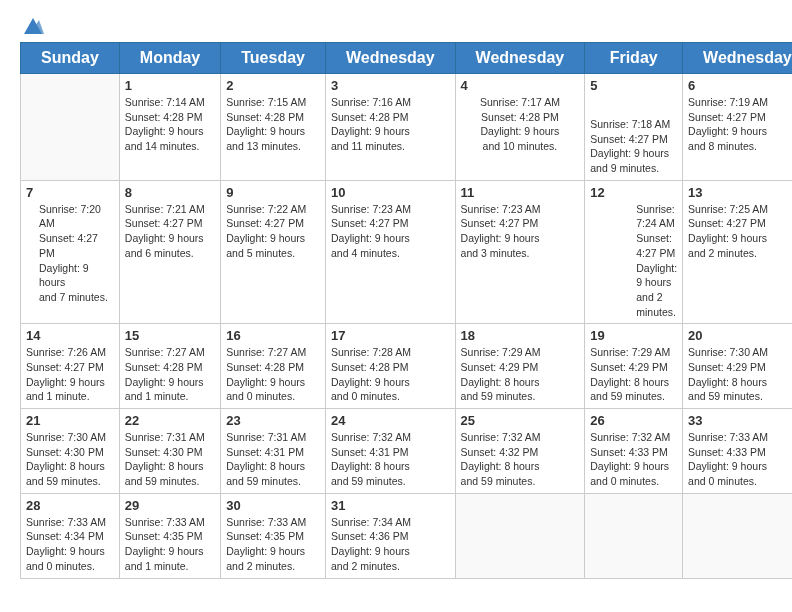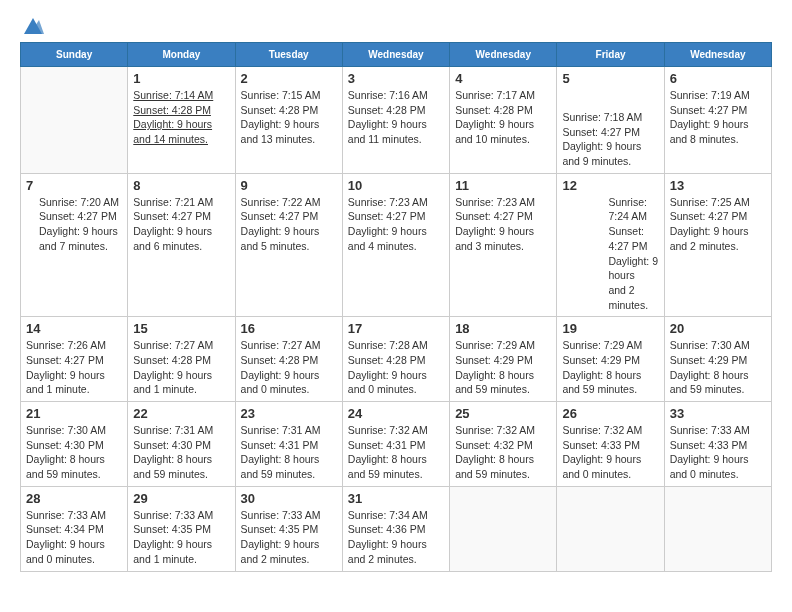--- a/index.html
+++ b/index.html
@@ -47,24 +47,24 @@
       color: #555;
     }
     .calendar {
       width: 100%;
       border-collapse: collapse;
       border: 1px solid #ccc;
     }
     .calendar th {
       background: #3a7fc1;
       color: #fff;
-      font-size: 10px;
+      font-size: 16px;
       font-weight: bold;
       text-align: center;
-      padding: 6px 4px;
+      padding: 6px 20px;
       border: 1px solid #2a6fa0;
     }
     .calendar td {
       border: 1px solid #ccc;
       vertical-align: top;
       padding: 4px 5px;
       width: calc(100% / 7);
       min-height: 80px;
       font-size: 11px;
       color: #333;
@@ -116,42 +116,42 @@
         <th>Wednesday</th>
         <th>Friday</th>
         <th>Wednesday</th>
       </tr>
   </thead>
   <tbody id="calendar-body">
   <tr>
         <td class="empty"></td>
         <td>
           <span class="day-number">1</span>
-          <div class="day-info" style="white-space: pre-line; text-decoration: underline;">Sunrise: 7:14 AM
+          <div class="day-info" style="white-space: pre-line;">Sunrise: 7:14 AM
 Sunset: 4:28 PM
 Daylight: 9 hours
 and 14 minutes.</div>
         </td>
         <td>
           <span class="day-number">2</span>
           <div class="day-info" style="white-space: pre-line;">Sunrise: 7:15 AM
 Sunset: 4:28 PM
 Daylight: 9 hours
 and 13 minutes.</div>
         </td>
         <td>
           <span class="day-number">3</span>
           <div class="day-info" style="white-space: pre-line;">Sunrise: 7:16 AM
 Sunset: 4:28 PM
 Daylight: 9 hours
 and 11 minutes.</div>
         </td>
         <td>
           <span class="day-number">4</span>
-          <div class="day-info" style="white-space: pre-line;">Sunrise: 7:17 AM
+          <div class="day-info" style="white-space: pre-line; text-align: center;">Sunrise: 7:17 AM
 Sunset: 4:28 PM
 Daylight: 9 hours
 and 10 minutes.</div>
         </td>
         <td>
           <span class="day-number">5</span>
           <div class="day-info" style="white-space: pre-line; margin-top: 24px;">Sunrise: 7:18 AM
 Sunset: 4:27 PM
 Daylight: 9 hours
 and 9 minutes.</div>

